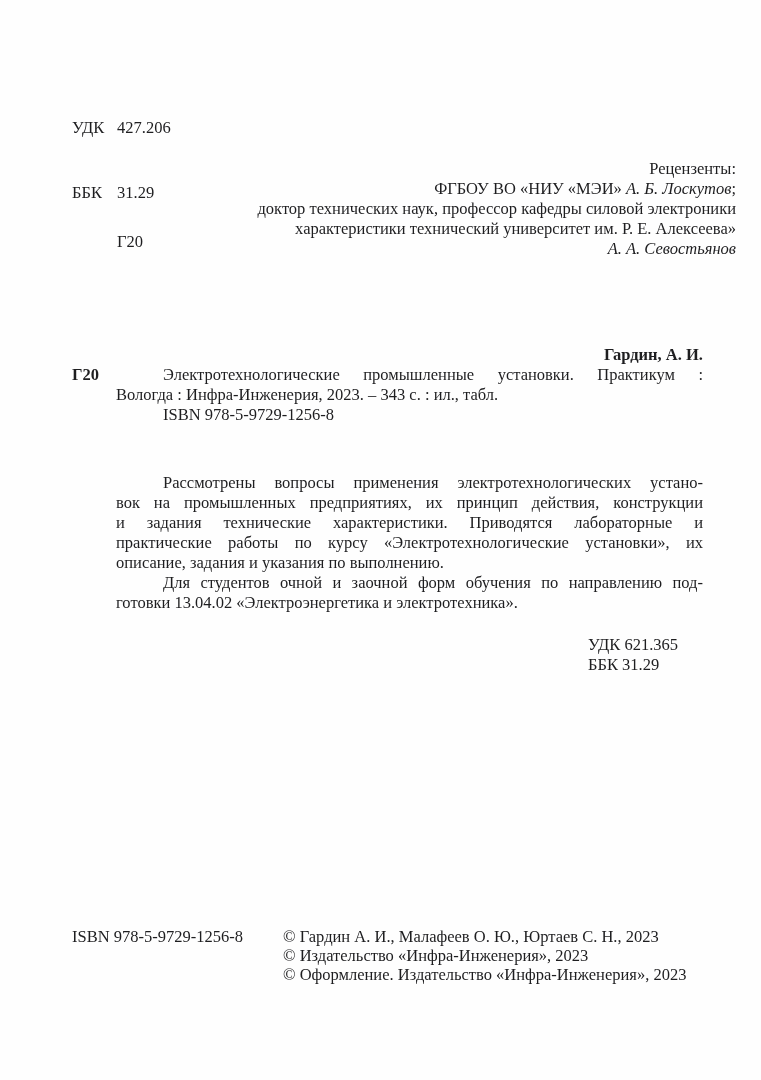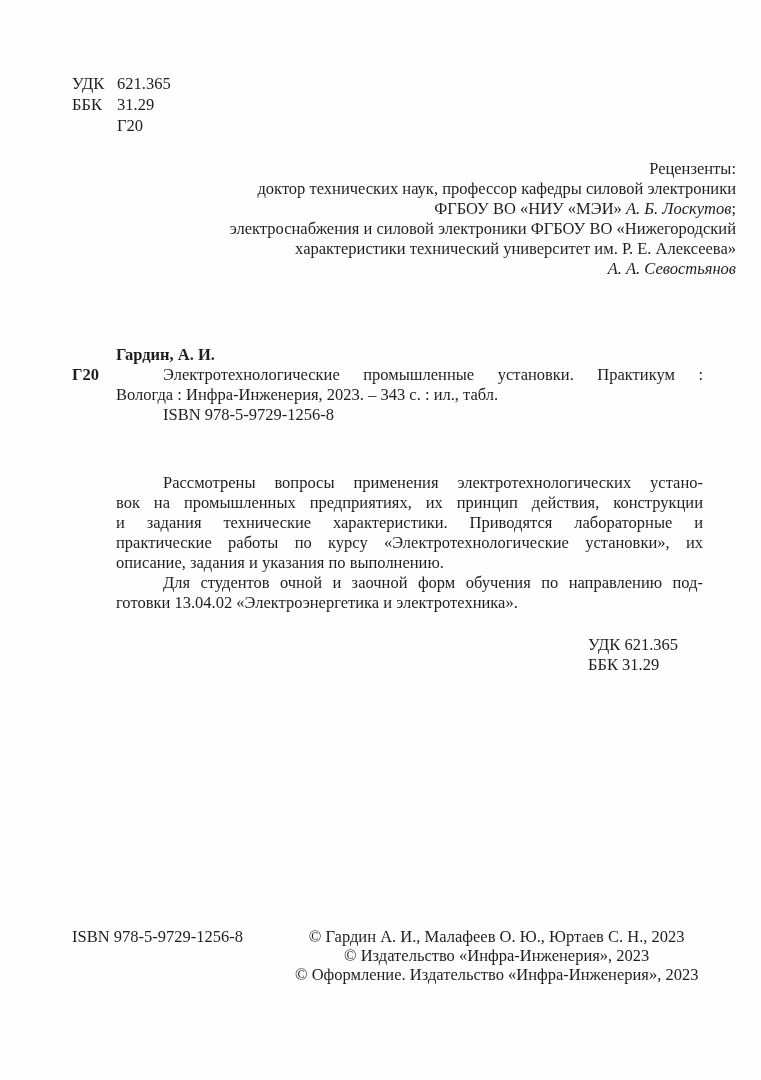--- a/index.html
+++ b/index.html
@@ -8,59 +8,58 @@
     width: 761px;
     height: 1080px;
     background: #fefefe;
     font-family: "Liberation Serif", "DejaVu Serif", serif;
     color: #1e1e20;
     font-size: 16.5px;
     line-height: 20px;
     overflow: hidden;
   }
   .top-class { position: absolute; left: 72px; top: 73px; line-height: 21px; }
-  .top-class .lbl { display: inline-block; width: 45px; }
+  .top-class .lbl { display: inline-block; width: 45px; margin-top: 44px; }
   .reviewers {
     position: absolute; left: 36px; top: 159px; width: 700px;
     text-align: right; line-height: 20px;
   }
   .rline { white-space: nowrap; }
   .catalog { position: absolute; left: 116px; top: 345px; width: 587px; line-height: 20px; }
-  .catalog .author { font-weight: bold; }
+  .catalog .author { font-weight: bold; text-align: right; }
   .margin-code { position: absolute; left: -44px; top: 20px; font-weight: bold; white-space: nowrap; }
   .annotation { position: absolute; left: 116px; top: 473px; width: 587px; line-height: 20px; }
   .jline { text-align: justify; text-align-last: justify; }
   .indent { text-indent: 47px; }
   .udk-bottom { position: absolute; left: 588px; top: 635px; line-height: 20px; white-space: nowrap; }
   .footer { position: absolute; left: 0; top: 927px; width: 761px; line-height: 19px; }
   .footer-isbn { position: absolute; left: 72px; top: 0; white-space: nowrap; }
-  .copyrights { position: absolute; left: 295px; top: 0; white-space: nowrap; text-align: center; }
+  .copyrights { position: absolute; left: 283px; top: 0; white-space: nowrap; }
 </style>
 </head>
 <body>
 
 <div class="page">
 
   <div class="top-class">
     <div class="row">
-      <span class="lbl">УДК</span><span>621.365</span>
+      <span class="lbl">УДК</span><span>427.206</span>
     </div>
     <div class="row">
       <span class="lbl">ББК</span><span>31.29</span>
     </div>
     <div class="row">
       <span class="lbl"></span><span>Г20</span>
     </div>
   </div>
 
   <div class="reviewers">
     <div class="rline">Рецензенты:</div>
+    <div class="rline"><span>ФГБОУ ВО «НИУ «МЭИ»</span> <i>А. Б. Лоскутов</i><span>;</span></div>
     <div class="rline">доктор технических наук, профессор кафедры силовой электроники</div>
-    <div class="rline"><span>ФГБОУ ВО «НИУ «МЭИ»</span> <i>А. Б. Лоскутов</i><span>;</span></div>
-    <div class="rline">электроснабжения и силовой электроники ФГБОУ ВО «Нижегородский</div>
     <div class="rline">характеристики технический университет им. Р. Е. Алексеева»</div>
     <div class="rline"><i>А. А. Севостьянов</i></div>
   </div>
 
   <div class="catalog">
     <div class="margin-code">Г20</div>
     <div class="author">Гардин, А. И.</div>
     <div class="cline jline indent">Электротехнологические промышленные установки. Практикум :</div>
     <div class="cline">Вологда : Инфра-Инженерия, 2023. – 343 с. : ил., табл.</div>
     <div class="cline indent">ISBN 978-5-9729-1256-8</div>

